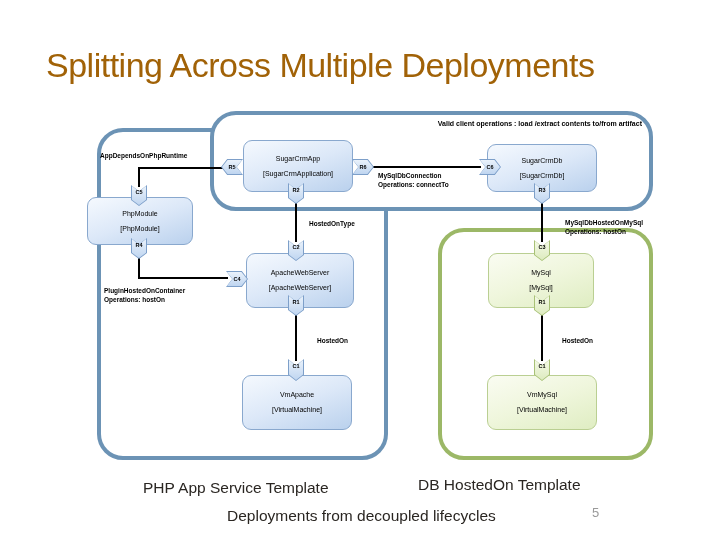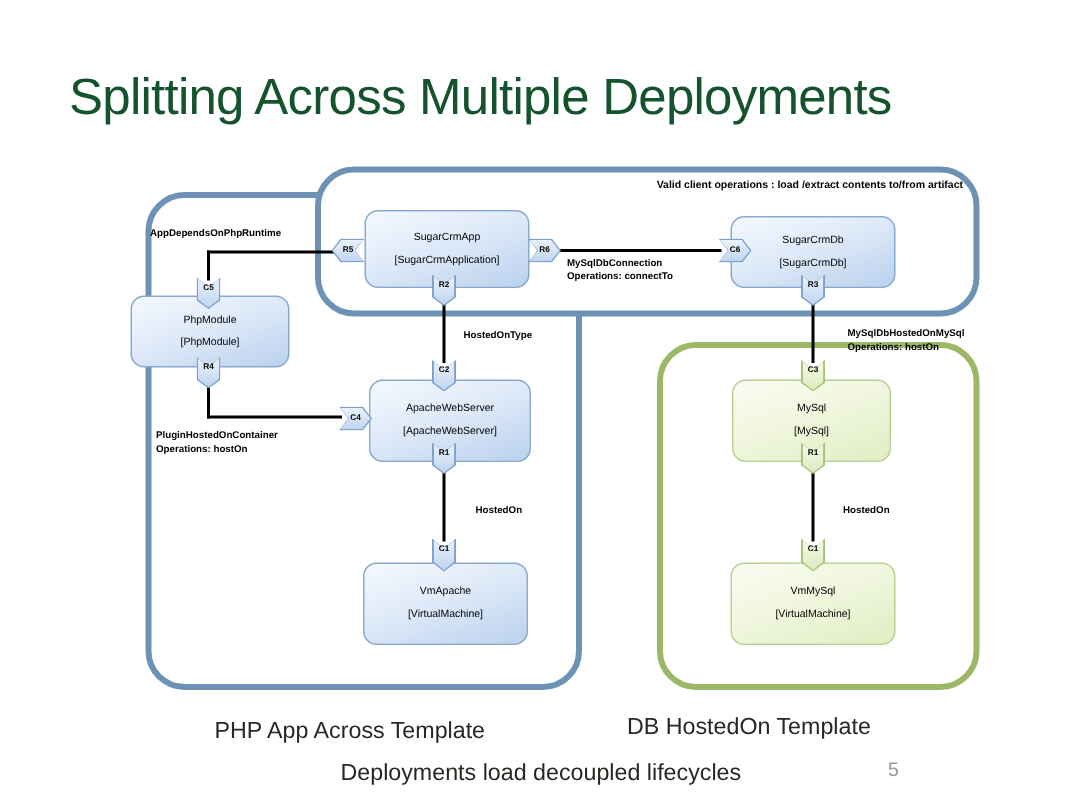--- a/index.html
+++ b/index.html
@@ -1,19 +1,19 @@
 <!DOCTYPE html>
 <html><head>
 <meta charset="utf-8">
 <style>
   html,body{margin:0;padding:0;background:#e9e9e9}
   .slide{position:relative;width:720px;height:540px;background:#fff;overflow:hidden;
          font-family:"Liberation Sans",sans-serif;color:#000}
   .title{position:absolute;left:46px;top:46px;width:660px;font-size:34px;font-weight:400;
-         letter-spacing:-0.5px;color:#14532d;white-space:nowrap}
+         letter-spacing:-0.5px;color:#a16207;white-space:nowrap}
   .bigbox{position:absolute;border-radius:26px;box-sizing:border-box}
   #c-php{left:97px;top:128px;width:291px;height:332px;border:4px solid #6C93B5;z-index:1}
   #c-top{left:210px;top:111px;width:443px;height:100px;border:4px solid #6C93B5;background:#fff;z-index:2}
   #c-db{left:438px;top:228px;width:215px;height:232px;border:4px solid #9CB867;z-index:2}
   .note{position:absolute;left:380px;top:120px;width:262px;text-align:right;font-size:7px;
         font-weight:700;z-index:3}
   .rel-line{position:absolute;background:#000;z-index:4}
   .node{position:absolute;z-index:5;box-sizing:border-box;border-radius:9px;display:flex;
         flex-direction:column;align-items:center;justify-content:center;gap:7px;
         font-size:7px;line-height:8px;text-align:center}
@@ -179,18 +179,18 @@
     <div>MySqlDbHostedOnMySql</div>
     <div>Operations: hostOn</div>
   </div>
   <div class="rlabel" style="left:317px;top:336px">
     <div>HostedOn</div>
   </div>
   <div class="rlabel" style="left:562px;top:336px">
     <div>HostedOn</div>
   </div>
 
-  <div class="caption" style="left:143px;top:479px">PHP App Across Template</div>
+  <div class="caption" style="left:143px;top:479px">PHP App Service Template</div>
   <div class="caption" style="left:418px;top:476px">DB HostedOn Template</div>
-  <div class="caption" style="left:227px;top:507px">Deployments load decoupled lifecycles</div>
+  <div class="caption" style="left:227px;top:507px">Deployments from decoupled lifecycles</div>
   <div class="pagenum" style="left:592px;top:505px">5</div>
 
 </div>
 
 </body></html>

